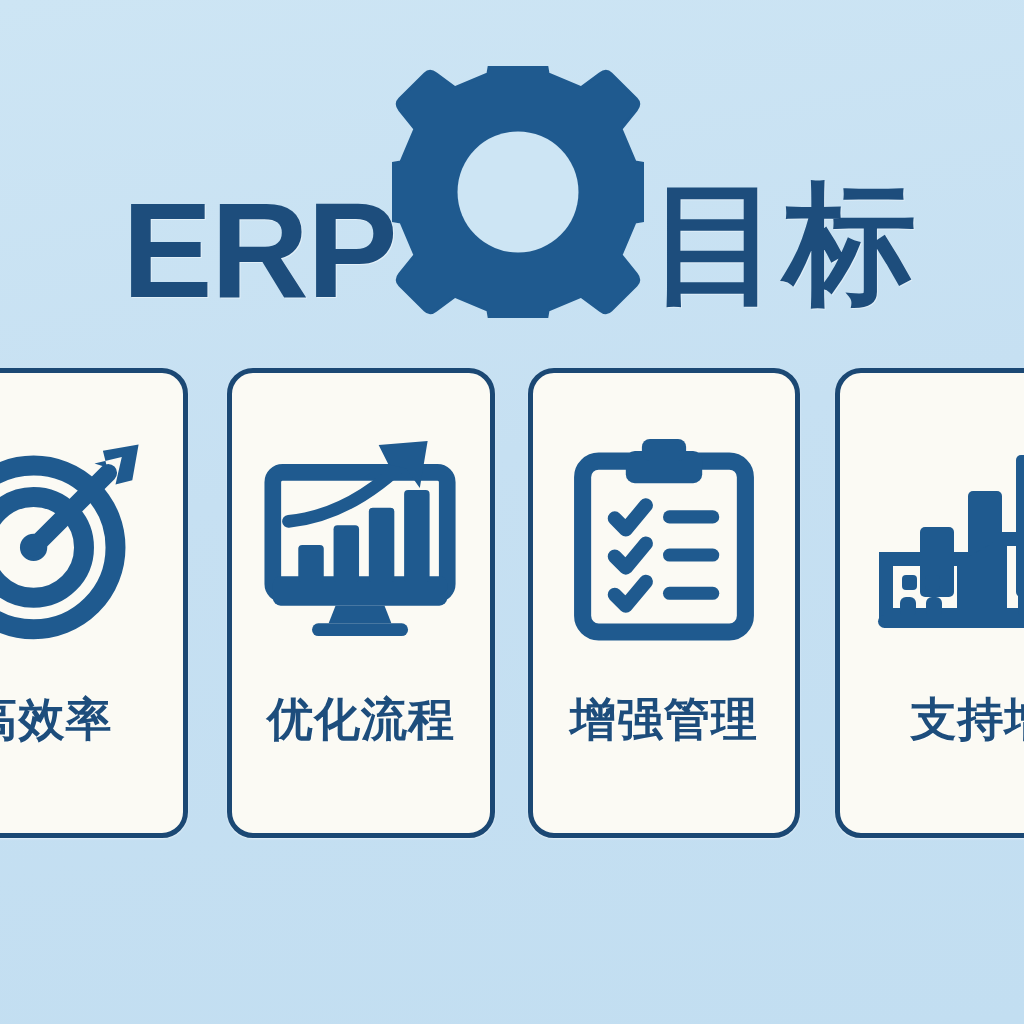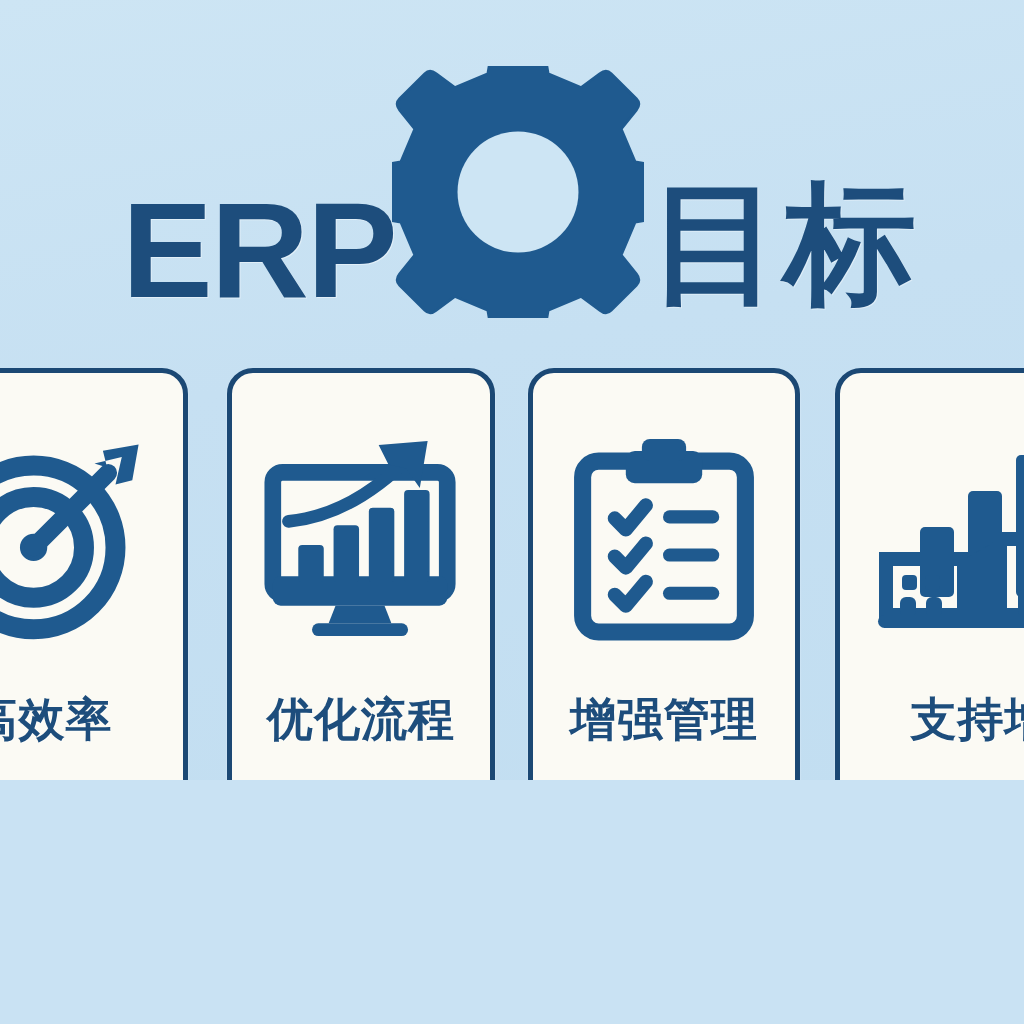--- a/index.html
+++ b/index.html
@@ -10,21 +10,21 @@
     width: 1024px;
     height: 1024px;
     overflow: hidden;
     font-family: "Liberation Sans", "DejaVu Sans", sans-serif;
     background: #c9e2f3;
   }
 
   #poster {
     position: relative;
     width: 1024px;
-    height: 780px;
+    height: 1024px;
     background: linear-gradient(170deg, #cde5f4 0%, #c6e0f2 45%, #c2def1 100%);
     overflow: hidden;
   }
 
   
   #title-block {
     position: absolute;
     left: 0;
     top: 66px;
     width: 1024px;

